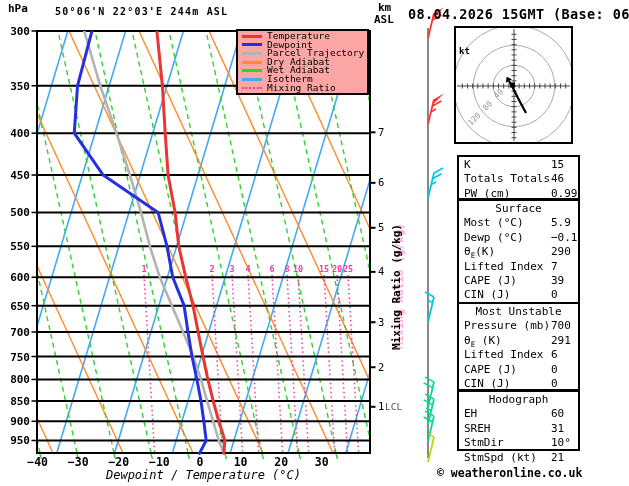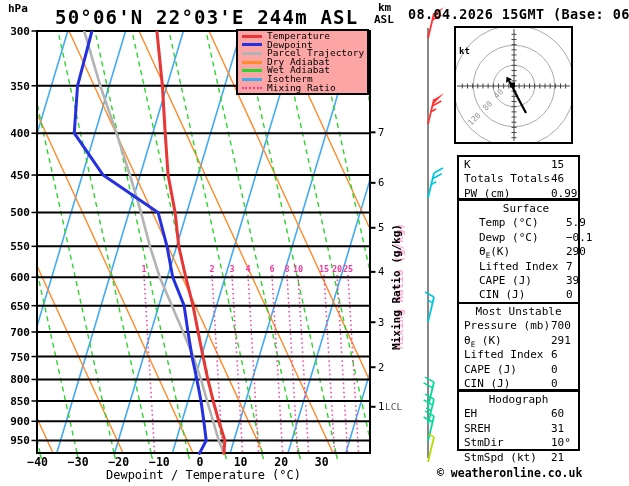--- a/index.html
+++ b/index.html
@@ -1,23 +1,23 @@
 <!DOCTYPE html>
 <html><head>
 <meta charset="utf-8">
 <style>
   html,body{margin:0;padding:0;background:#fff;}
   #app{position:relative;width:629px;height:486px;background:#fff;overflow:hidden;
        font-family:"DejaVu Sans Mono","Liberation Mono",monospace;color:#000;}
   #skewt-svg{position:absolute;left:0;top:0;}
   .abs{position:absolute;}
   .hdr-unit{font-size:11px;font-weight:bold;line-height:12px;}
-  #page-title{left:55px;top:6px;font-size:19px;font-weight:bold;letter-spacing:1.2px;white-space:nowrap;}
+  #page-title{left:55px;top:6px;font-size:10px;font-weight:bold;letter-spacing:1.2px;white-space:nowrap;}
   #date-title{left:408px;top:6px;font-size:13.5px;font-weight:bold;letter-spacing:0.4px;white-space:nowrap;}
-  #xaxis-title{left:37px;top:468px;width:333px;text-align:center;font-size:12px;white-space:nowrap;}
+  #xaxis-title{left:37px;top:468px;width:333px;text-align:center;font-size:12px;white-space:nowrap;font-style:italic;}
   #legend{left:236px;top:29px;width:133px;border:2px solid #000;background:#fca5a5;
           padding:1px 0 1px 4px;box-sizing:border-box;}
   .leg-item{display:flex;align-items:center;height:8.6px;}
   .leg-swatch{width:20px;margin-right:5px;flex:0 0 20px;}
   .leg-label{font-size:9.5px;line-height:8.6px;white-space:nowrap;}
   .panel{left:457px;width:123px;border:2px solid #000;background:#fff;box-sizing:border-box;
          padding-top:1px;}
   .ptitle{height:14.4px;line-height:14.4px;font-size:11px;text-align:center;white-space:nowrap;}
   .prow{position:relative;height:14.4px;line-height:14.4px;font-size:11px;white-space:nowrap;}
   .plbl{position:absolute;left:5px;}
@@ -344,24 +344,24 @@
       </div>
       <div class="prow">
         <span class="plbl">Totals Totals</span>
         <span class="pval">46</span>
       </div>
       <div class="prow">
         <span class="plbl">PW (cm)</span>
         <span class="pval">0.99</span>
       </div>
     </div>
-  <div class="abs panel" id="panel-surface" style="top:199px;height:120px;padding-left:15px;">
+  <div class="abs panel" id="panel-surface" style="top:199px;height:120px;">
       <div class="ptitle">Surface</div>
       <div class="prow">
-        <span class="plbl">Temp (°C)</span>
+        <span class="plbl">Most (°C)</span>
         <span class="pval">5.9</span>
       </div>
       <div class="prow">
         <span class="plbl">Dewp (°C)</span>
         <span class="pval">−0.1</span>
       </div>
       <div class="prow">
         <span class="plbl">θ<sub style="font-size: 7.5px;">E</sub>(K)</span>
         <span class="pval">290</span>
       </div>

